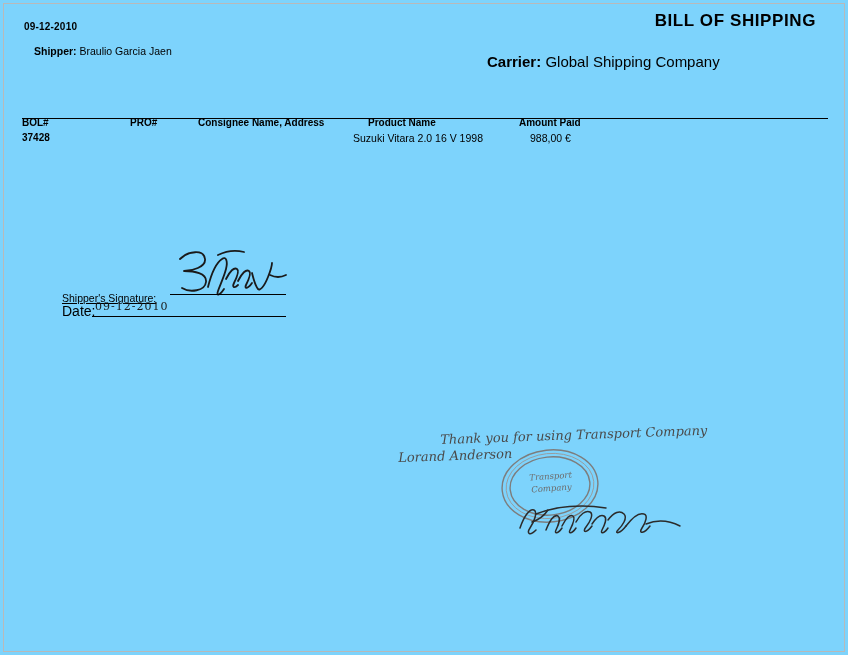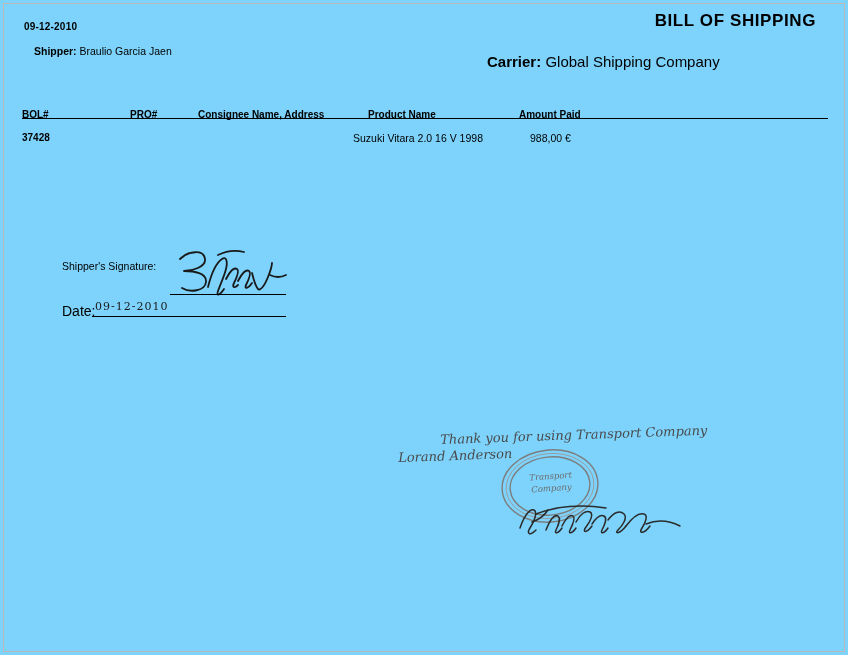--- a/index.html
+++ b/index.html
@@ -79,21 +79,21 @@
   .table-head {
     position: absolute;
     left: 22px;
     top: 101px;
     width: 806px;
     font-size: 10px;
     font-weight: bold;
   }
   .table-head .col {
     position: absolute;
-    top: 8px;
+    top: 16px;
     white-space: nowrap;
   }
   .col-bol   { left: 0px; }
   .col-pro   { left: 108px; }
   .col-cons  { left: 176px; }
   .col-prod  { left: 346px; }
   .col-amt   { left: 497px; }
   .head-rule {
     position: absolute;
     left: 22px;
@@ -115,22 +115,23 @@
     top: 0;
     white-space: nowrap;
   }
   .cell-bol  { left: 0px; font-weight: bold; font-size: 10px; }
   .cell-prod { left: 331px; }
   .cell-amt  { left: 508px; }
 
   .sig-label {
     position: absolute;
     left: 62px;
-    top: 260px;
+    top: 292px;
     font-size: 10.5px;
+    text-decoration: underline;
   }
   .sig-line {
     position: absolute;
     left: 170px;
     top: 294px;
     width: 116px;
     height: 1px;
     background: #000000;
   }
   .date-label {

